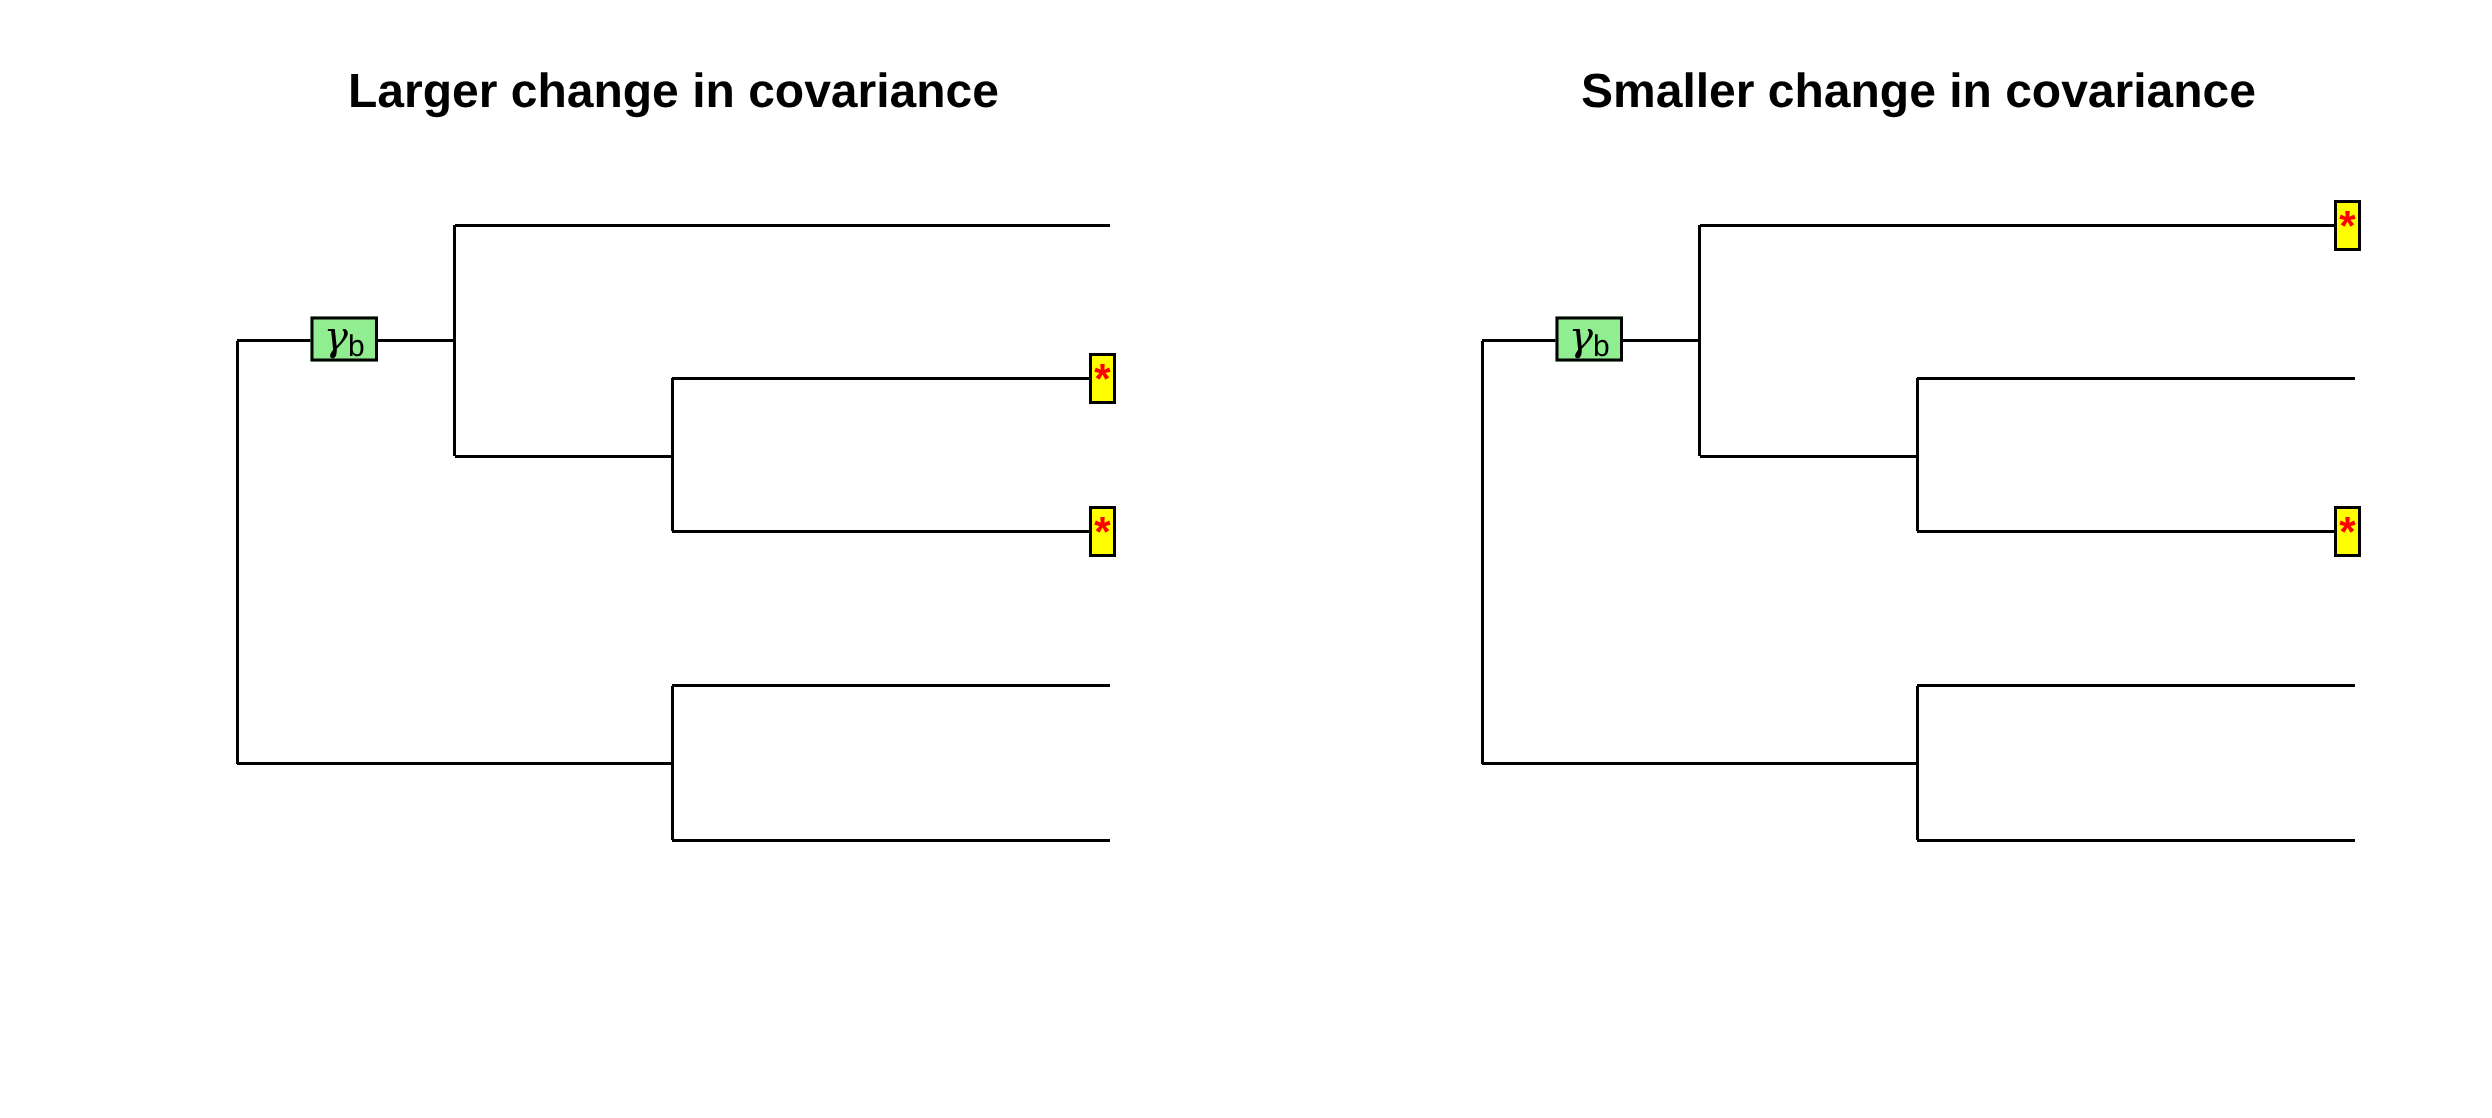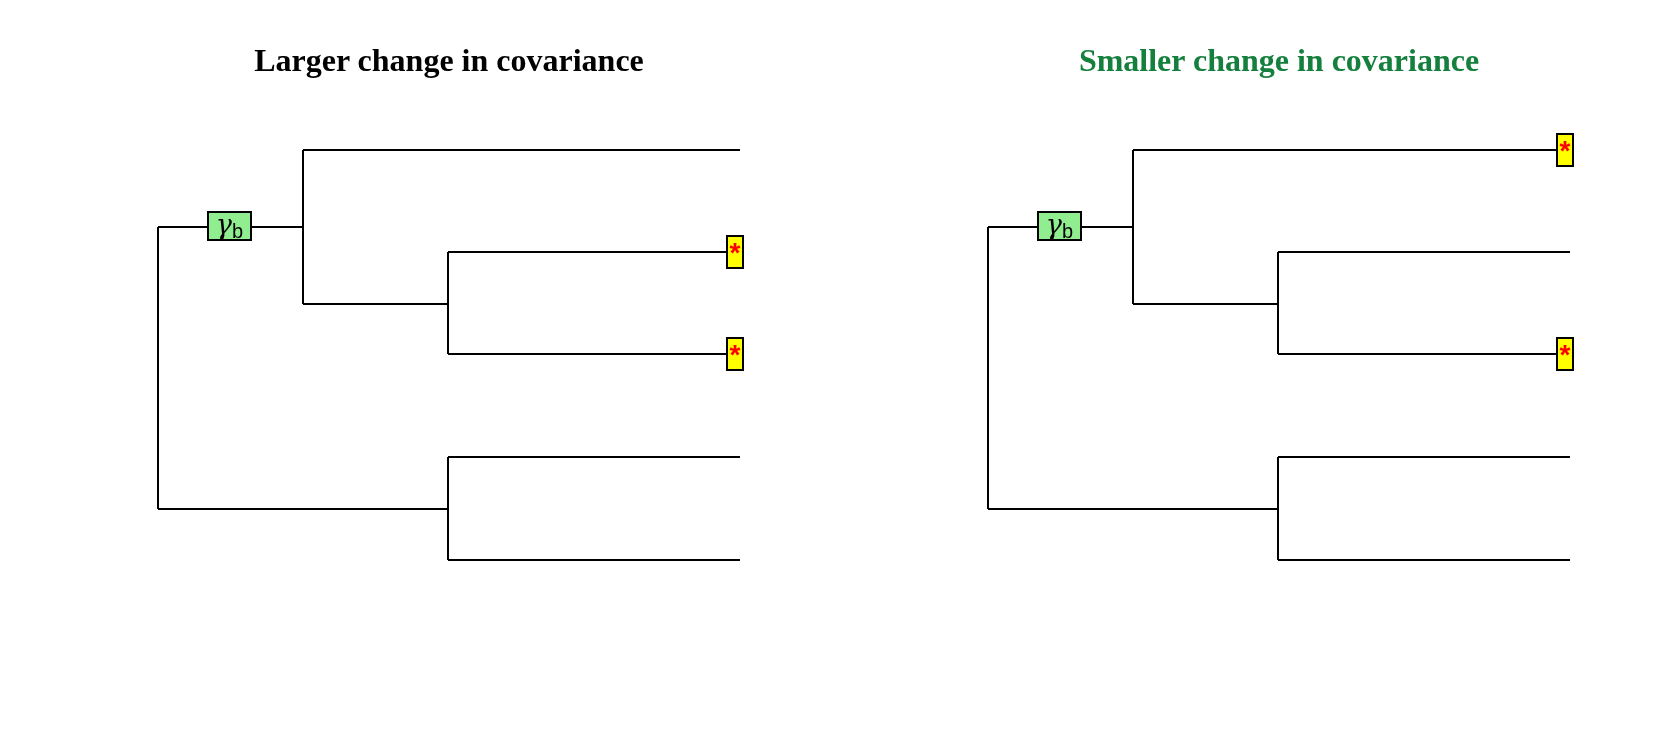--- a/index.html
+++ b/index.html
@@ -28,21 +28,20 @@
     position: absolute;
     top: 42px;
     left: 158px;
     width: 582px;
     text-align: center;
     font-size: 32px;
     font-weight: bold;
     line-height: 36px;
     color: #000000;
     white-space: nowrap;
-    font-family: Liberation Serif, serif;
   }
 
   .tree-svg {
     position: absolute;
     left: 0;
     top: 0;
   }
 
   .clade-label {
     position: absolute;
@@ -100,21 +99,21 @@
         <line x1="448" y1="457" x2="740" y2="457" stroke="#000000" stroke-width="2" shape-rendering="crispEdges"></line>
         <line x1="448" y1="560" x2="740" y2="560" stroke="#000000" stroke-width="2" shape-rendering="crispEdges"></line>
       </svg>
     <div class="clade-label" style="background: rgb(144, 238, 144); border-color: rgb(0, 0, 0);">
       <span class="greek">γ</span>
         <span class="sub">b</span>
     </div>
   </div>
 
   <div class="panel right">
-    <div class="panel-title" style="color: #15803d;">Smaller change in covariance</div>
+    <div class="panel-title" style="color: #000000;">Smaller change in covariance</div>
     <svg class="tree-svg" id="tree-1" width="830" height="745" viewBox="0 0 830 745">
         <line x1="158" y1="227" x2="158" y2="509" stroke="#000000" stroke-width="2" shape-rendering="crispEdges"></line>
         <line x1="158" y1="227" x2="303" y2="227" stroke="#000000" stroke-width="2" shape-rendering="crispEdges"></line>
         <line x1="303" y1="150" x2="303" y2="304" stroke="#000000" stroke-width="2" shape-rendering="crispEdges"></line>
         <line x1="303" y1="304" x2="448" y2="304" stroke="#000000" stroke-width="2" shape-rendering="crispEdges"></line>
         <line x1="448" y1="252" x2="448" y2="354" stroke="#000000" stroke-width="2" shape-rendering="crispEdges"></line>
         <line x1="158" y1="509" x2="448" y2="509" stroke="#000000" stroke-width="2" shape-rendering="crispEdges"></line>
         <line x1="448" y1="457" x2="448" y2="560" stroke="#000000" stroke-width="2" shape-rendering="crispEdges"></line>
         <line x1="303" y1="150" x2="728" y2="150" stroke="#000000" stroke-width="2" shape-rendering="crispEdges"></line>
         <rect x="727" y="134" width="16" height="32" fill="#ffff00" stroke="#000000" stroke-width="2" shape-rendering="crispEdges"></rect>

